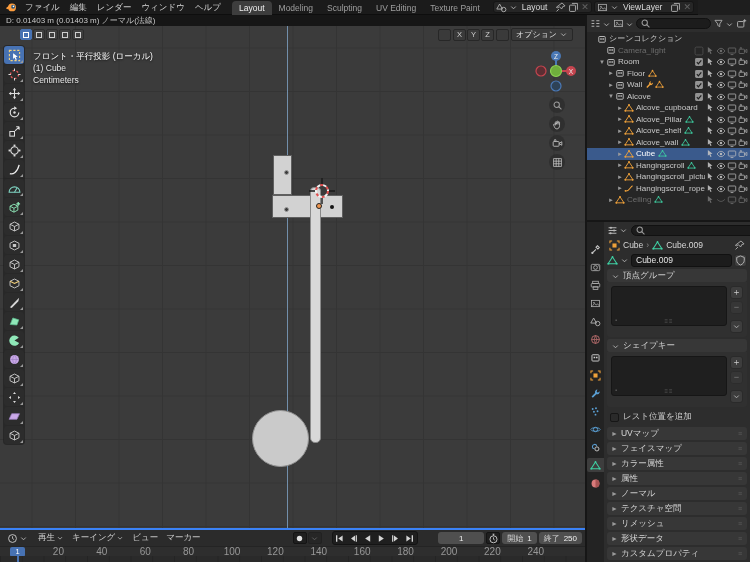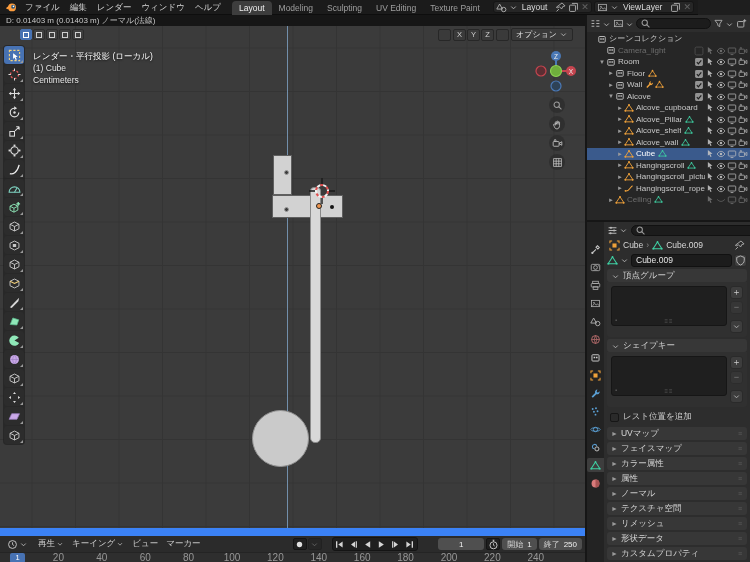--- a/index.html
+++ b/index.html
@@ -97,21 +97,21 @@
   .pbody{background:#303030;border-radius:0 0 3px 3px;margin-top:-2px;padding:4px;display:flex;gap:3px;flex:none;}
   .listbox{flex:1;height:40px;background:#1f1f1f;border:1px solid #161616;border-radius:3px;position:relative;}
   .listbox .gripdots{position:absolute;left:3px;bottom:2px;color:#555;font-size:6px;}
   .listbox .gripmid{position:absolute;left:50%;bottom:1px;transform:translateX(-50%);color:#555;font-size:6px;letter-spacing:1px;}
   .side-btns{display:flex;flex-direction:column;gap:2px;}
   .sq-btn{width:13px;height:13px;background:#3d3d3d;border:1px solid #2a2a2a;border-radius:3px;display:flex;align-items:center;justify-content:center;color:#ccc;font-size:9px;line-height:9px;}
   .chk-row{display:flex;align-items:center;gap:4px;padding:2px 3px;color:#cfcfcf;font-size:8.5px;flex:none;}
   .chk{width:9px;height:9px;background:#2a2a2a;border:1px solid #161616;border-radius:2px;}
 
   
-  #timeline{height:34px;background:#2b2b2b;border-top:8px solid #3b82f6;display:flex;flex-direction:column;}
+  #timeline{height:34px;background:#2b2b2b;border-top:2px solid #3b82f6;display:flex;flex-direction:column;}
   #tl-header{height:16px;display:flex;align-items:center;gap:2px;padding:0 3px;background:#2b2b2b;}
   .tl-menu{color:#d0d0d0;font-size:8.5px;padding:0 4px;display:flex;align-items:center;gap:1px;}
   #tl-rec{margin-left:86px;display:flex;gap:1px;}
   .tl-btn{height:12px;min-width:14px;background:#1f1f1f;border:1px solid #141414;display:flex;align-items:center;justify-content:center;border-radius:2px;}
   #tl-play{display:flex;gap:0;margin-left:8px;background:#1f1f1f;border:1px solid #141414;border-radius:3px;}
   #tl-play .tl-btn{border:none;background:transparent;}
   #tl-fields{margin-left:auto;display:flex;gap:2px;align-items:center;}
   .tl-field{height:12px;background:#4f4f4f;border-radius:3px;color:#f0f0f0;font-size:8px;display:flex;align-items:center;justify-content:center;padding:0 5px;gap:4px;}
   #cur-frame{width:46px;}
   .tl-field .flabel{color:#d8d8d8;}
@@ -233,21 +233,21 @@
             </span>
           <span class="hdr-btn"></span>
           <span id="options-btn">
             <span>オプション</span>
             <span class="ic-slot"><svg class="ic" width="9" height="9" viewBox="0 0 14 14">
                   <path d="M3.5 5.5l3.5 3.5 3.5-3.5" stroke="#b8b8b8" fill="none" stroke-width="1.4"></path>
                 </svg></span>
           </span>
         </div>
         <div id="overlay-text">
-          <div class="l1">レンダー・平行投影 (ローカル)</div>
+          <div class="l1">フロント・平行投影 (ローカル)</div>
           <div class="l2">(1) Cube</div>
           <div class="l3">Centimeters</div>
         </div>
 
         <div id="toolbar">
             <div class="tool-btn active">
               <svg class="ic" width="13" height="13" viewBox="0 0 14 14">
                 <rect x="1.5" y="1.5" width="11" height="11" fill="none" stroke="#f3d17c" stroke-width="1.2" stroke-dasharray="2.4 1.8"></rect>
                 <path d="M5.5 4.5l5 3.8-2.3.4 1.3 2.6-1.2.6-1.3-2.7-1.5 1.5z" fill="#fff"></path>
               </svg>

